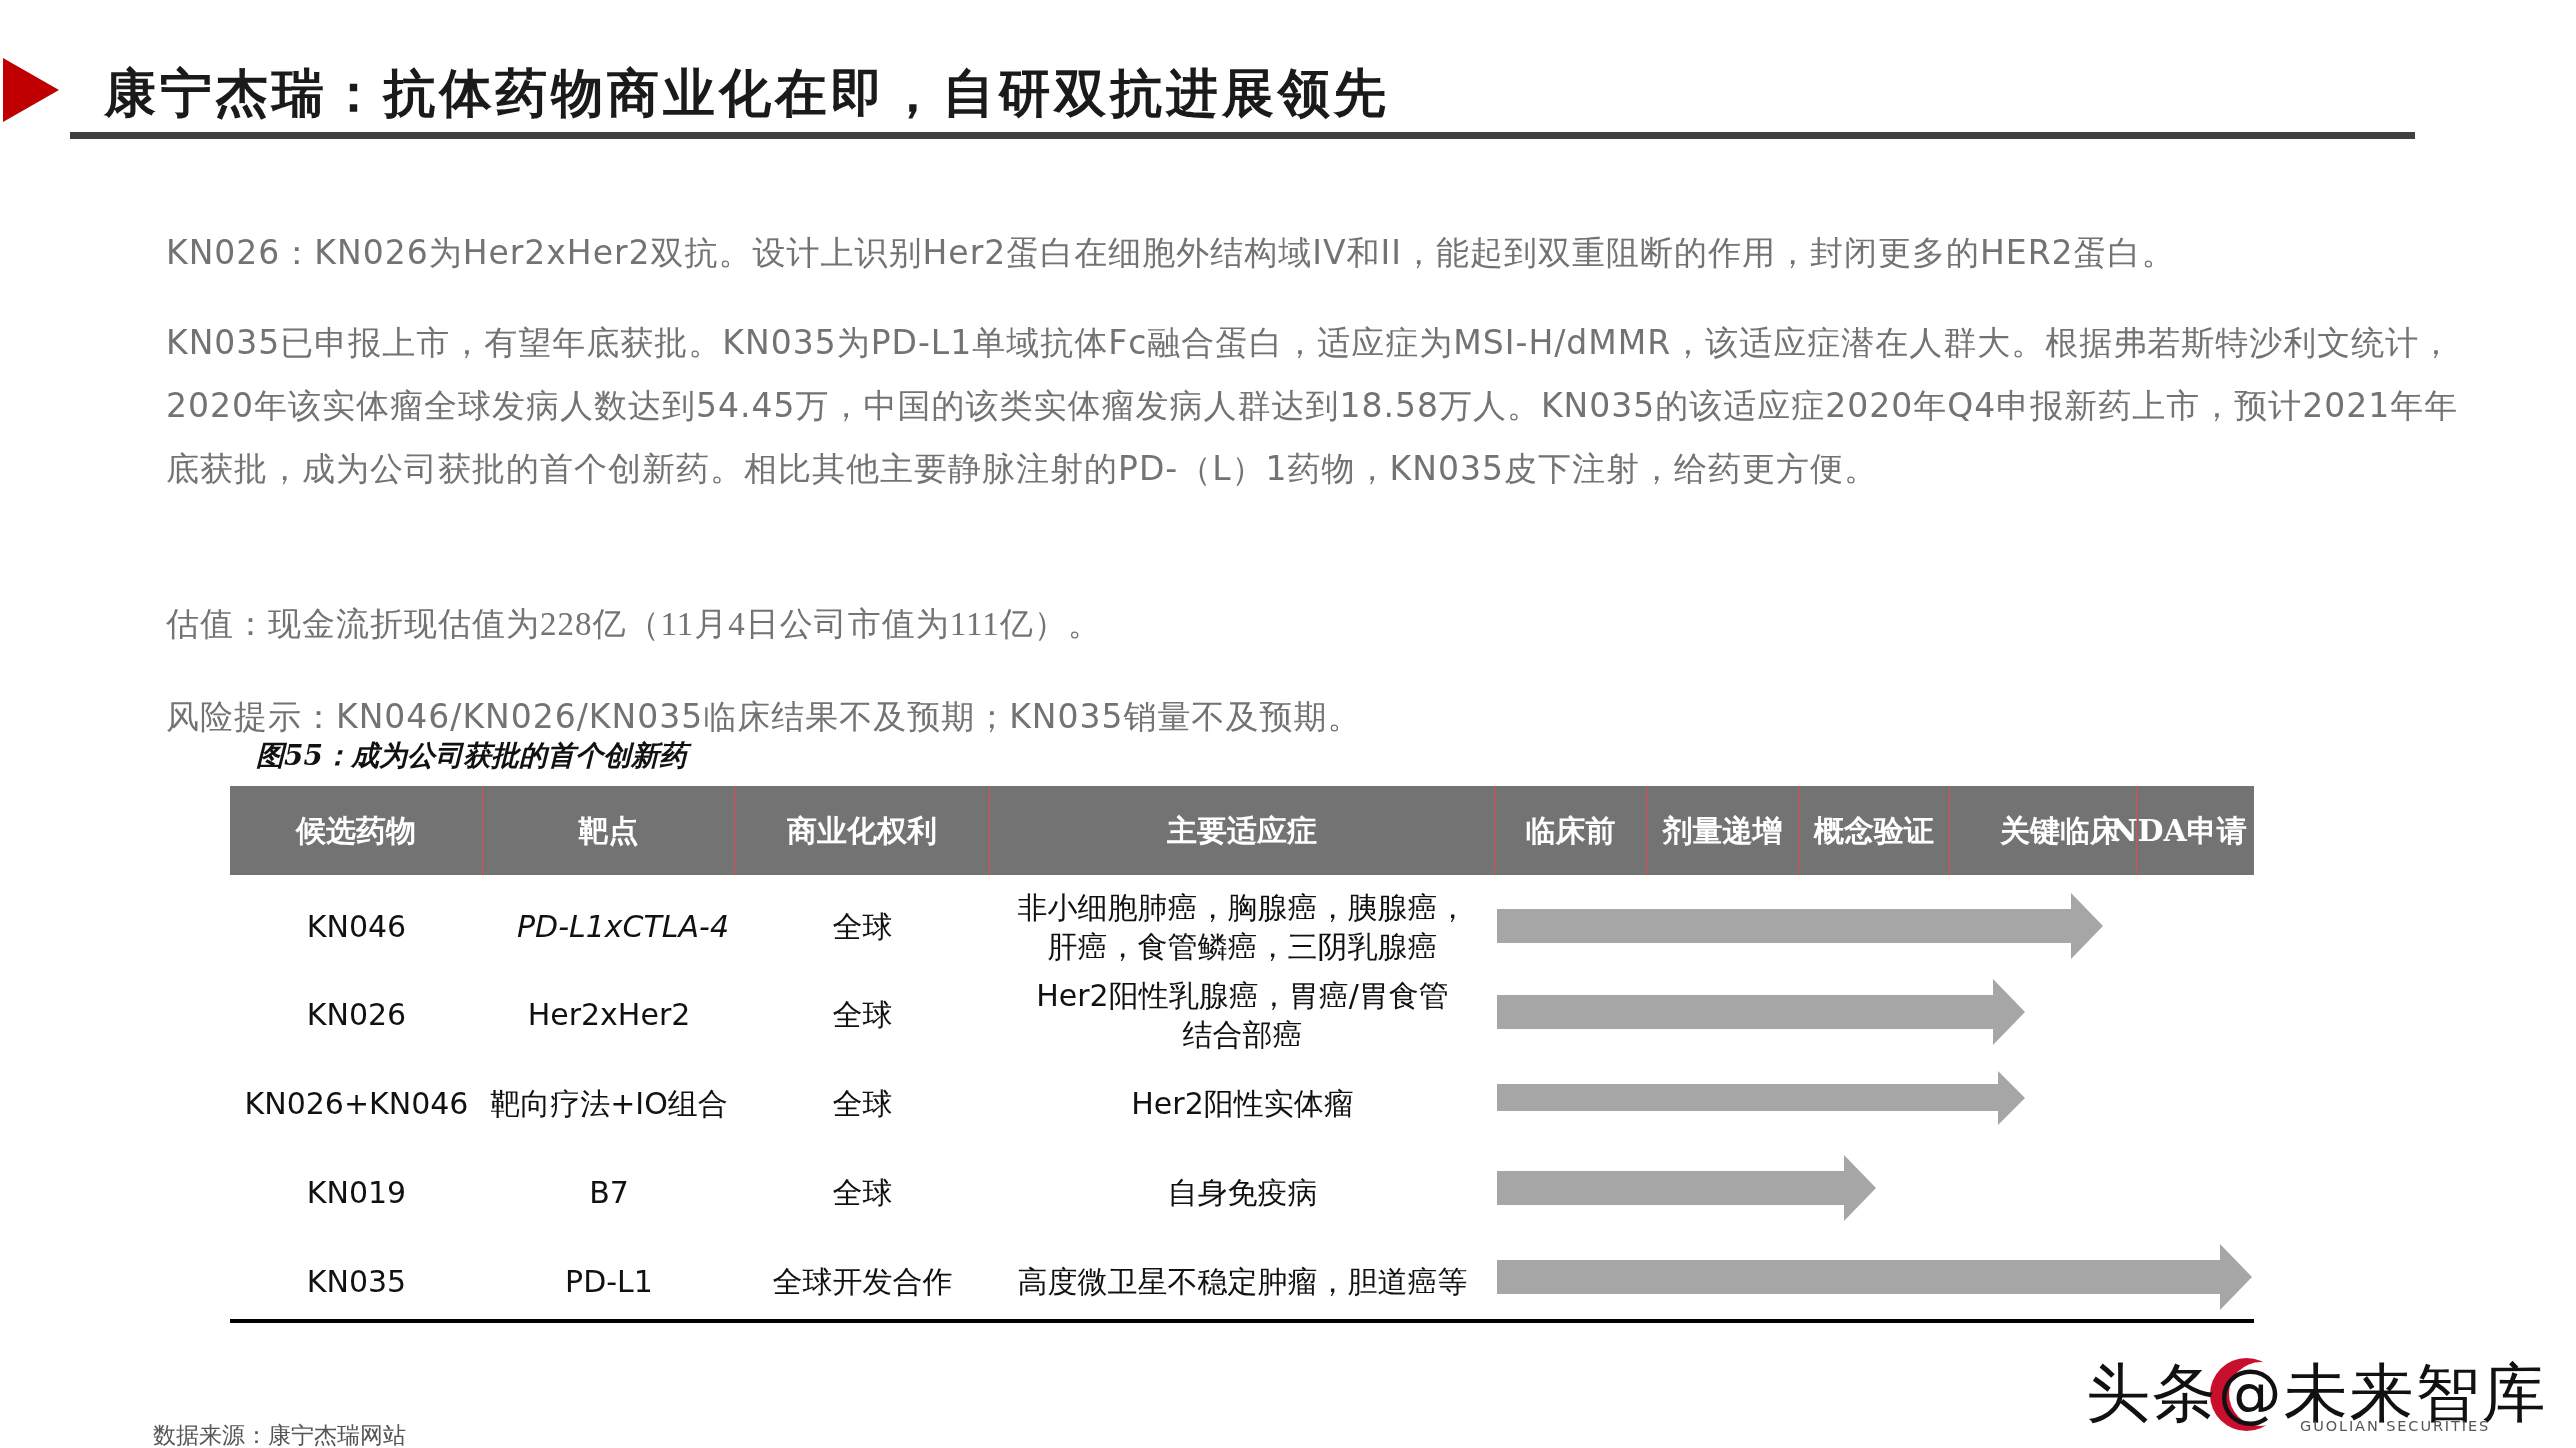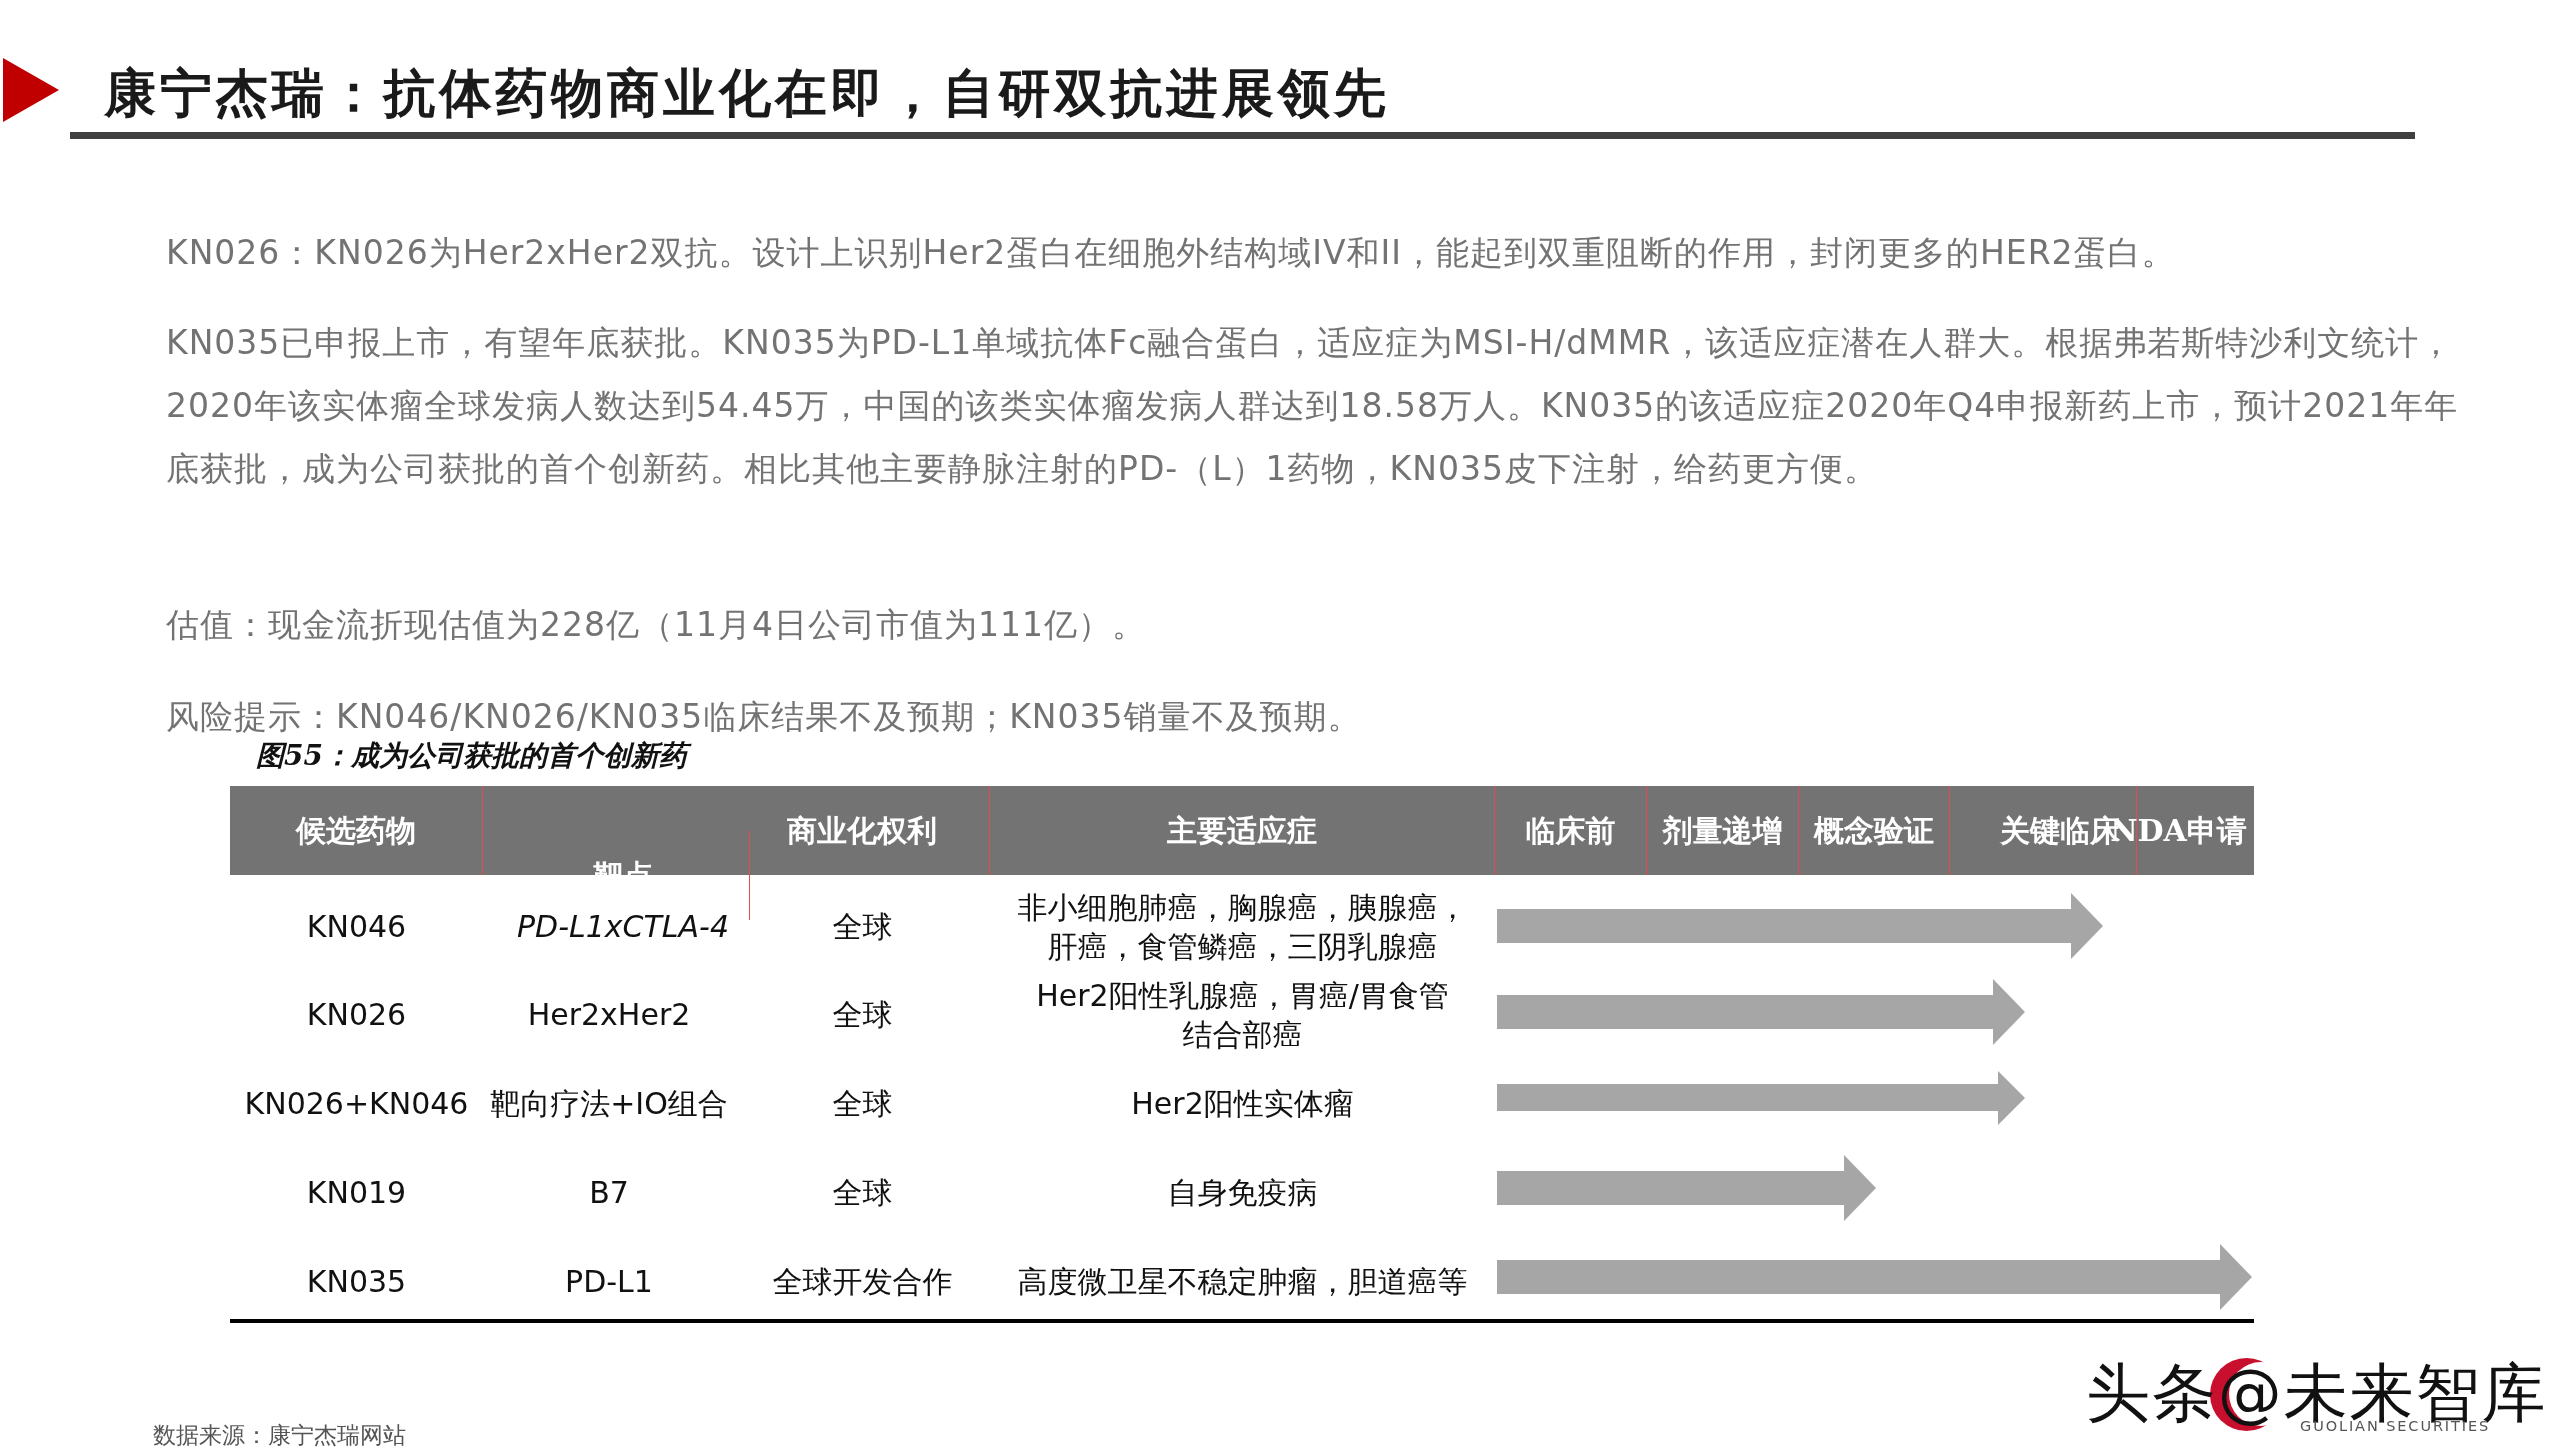--- a/index.html
+++ b/index.html
@@ -41,29 +41,29 @@
 </style>
 </head>
 <body>
 
 <div id="title-marker" class="abs"></div>
 <div id="page-title" class="abs">康宁杰瑞：抗体药物商业化在即，自研双抗进展领先</div>
 <div id="title-rule" class="abs"></div>
 
 <div class="abs para" style="top:221px;">KN026：KN026为Her2xHer2双抗。设计上识别Her2蛋白在细胞外结构域IV和II，能起到双重阻断的作用，封闭更多的HER2蛋白。</div>
 <div class="abs para" style="top:311px;">KN035已申报上市，有望年底获批。KN035为PD-L1单域抗体Fc融合蛋白，适应症为MSI-H/dMMR，该适应症潜在人群大。根据弗若斯特沙利文统计，2020年该实体瘤全球发病人数达到54.45万，中国的该类实体瘤发病人群达到18.58万人。KN035的该适应症2020年Q4申报新药上市，预计2021年年底获批，成为公司获批的首个创新药。相比其他主要静脉注射的PD-（L）1药物，KN035皮下注射，给药更方便。</div>
-<div class="abs para" style="top:593px;">估值：现金流折现估值为228亿（11月4日公司市值为111亿）。</div>
+<div class="abs para" style="top:593px;font-family:Liberation Serif, serif;">估值：现金流折现估值为228亿（11月4日公司市值为111亿）。</div>
 <div class="abs para" style="top:685px;">风险提示：KN046/KN026/KN035临床结果不及预期；KN035销量不及预期。</div>
 
 <div id="fig-caption" class="abs">图55：成为公司获批的首个创新药</div>
 
 <div id="pipeline-table" class="abs">
   <div class="thead">
     <div class="th" style="left:0;width:253px;">候选药物</div>
-    <div class="th" style="left:268px;width:252px;margin-top:45px;">靶点</div>
+    <div class="th" style="left:253px;width:252px;">靶点</div>
     <div class="th" style="left:760px;width:505px;">主要适应症</div>
     <div class="th" style="left:505px;width:255px;">商业化权利</div>
     <div class="th" style="left:1265px;width:152px;">临床前</div>
     <div class="th" style="left:1417px;width:152px;">剂量递增</div>
     <div class="th" style="left:1569px;width:151px;">概念验证</div>
     <div class="th" style="left:1719px;width:153px;margin-left:35px;">关键临床</div>
     <div class="th" style="left:1872px;width:153px;border-right:none;">NDA申请</div>
   </div>
 
   <div class="row" style="top:97px;height:87px;">

